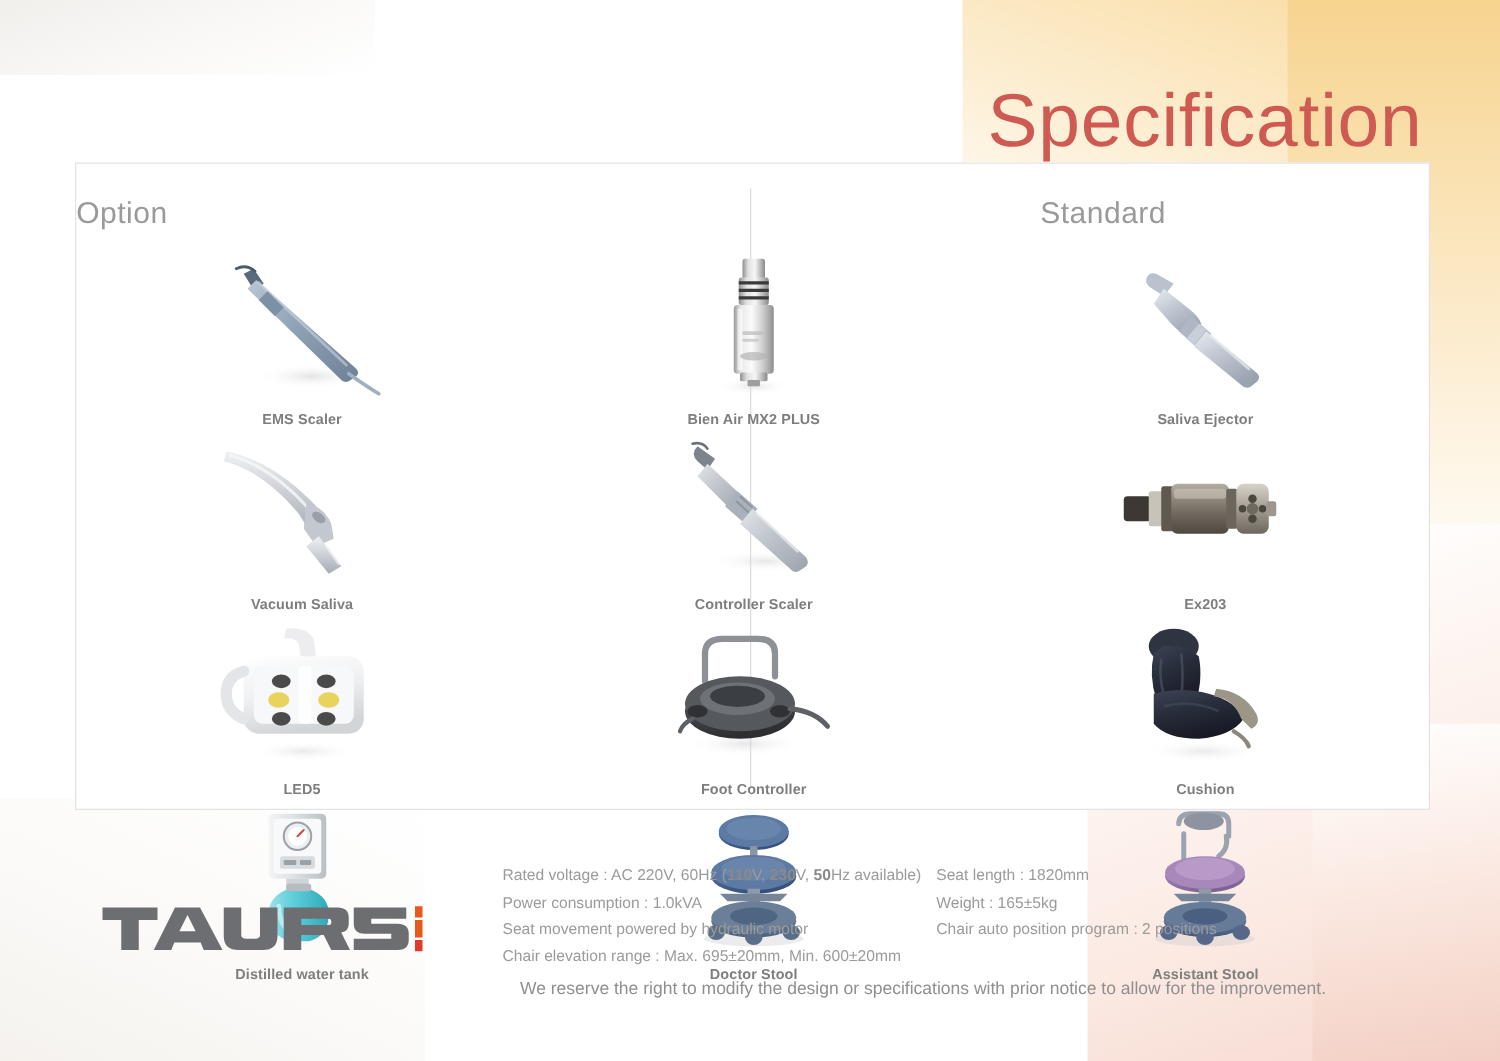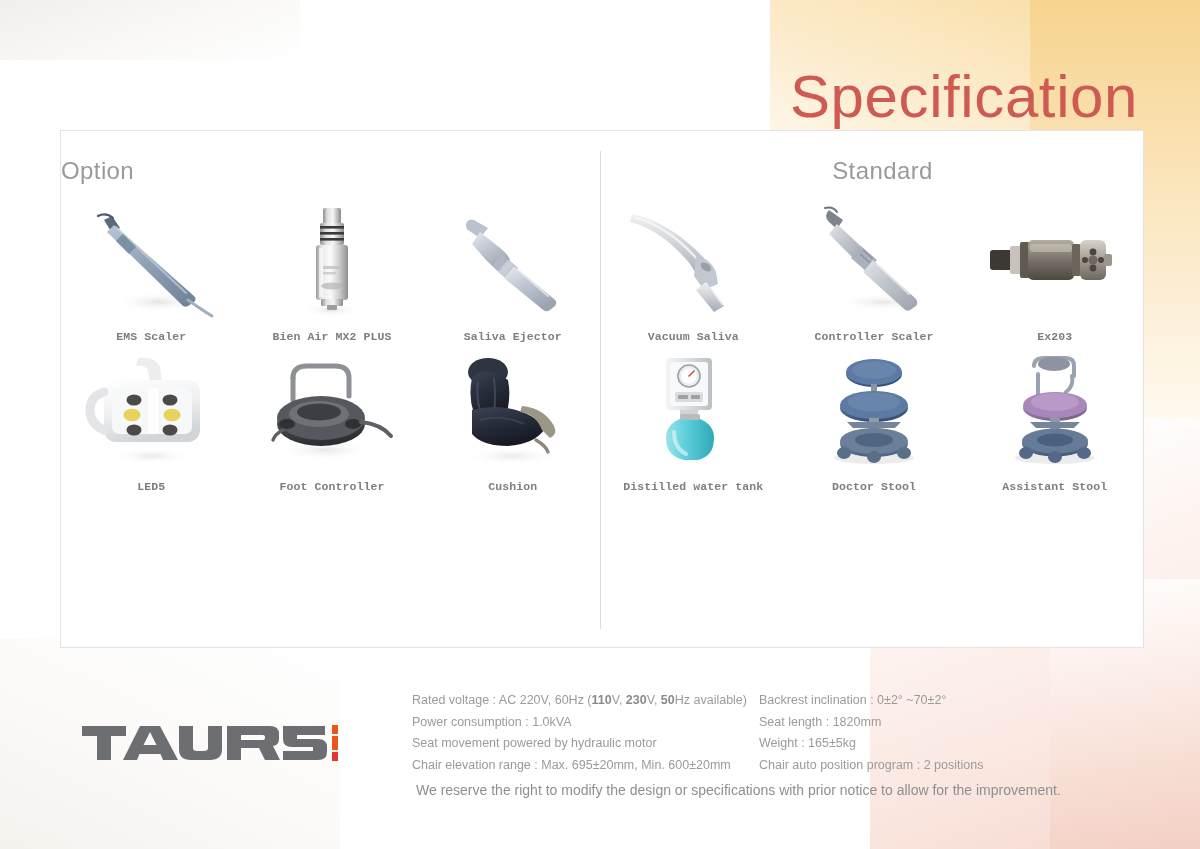--- a/index.html
+++ b/index.html
@@ -60,40 +60,39 @@
   .col-header {
     position: absolute; top: 26px;
     font-size: 24px; font-weight: 300; color: #9a9a9a; letter-spacing: 0.4px;
   }
   .col-header.option   { left: 0; width: 539px; }
   .col-header.standard { left: 539px; width: 545px; text-align: center; padding-left: 20px; }
 
   .grid {
     position: absolute; top: 70px; left: 0; width: 1084px; height: 448px;
     display: grid;
-    grid-template-columns: repeat(6, 1fr);
+    grid-template-columns: repeat(3, 1fr);
     grid-template-rows: repeat(3, 1fr);
-    font-family: Liberation Mono, monospace;
   }
   .cell { position: relative; display: flex; flex-direction: column;
           align-items: center; justify-content: flex-end; padding-bottom: 6px; }
   .thumb { position: relative; width: 150px; height: 118px; margin-bottom: 10px; }
   .cell-label {
     font-size: 11.5px; font-weight: bold; color: #7e7e7e; letter-spacing: 0.1px;
     text-align: center; line-height: 14px;
   }
 
   
   .thumb svg { position: absolute; left: 0; top: 0; width: 150px; height: 118px; }
 
   
   .logo-wrap { position: absolute; left: 80px; top: 722px; width: 270px; height: 46px; }
   .logo-wrap svg { width: 258px; height: 42px; display: block; }
 
-  .spec-cols { position: absolute; left: 412px; top: 690px; width: 620px; }
+  .spec-cols { position: absolute; left: 402px; top: 690px; width: 620px; }
   .spec-row { display: flex; }
   .spec-col-a { width: 347px; }
   .spec-col-b { width: 273px; }
   .spec-line {
     font-size: 12.5px; line-height: 21.5px; color: #9b9b9b; white-space: nowrap;
     font-weight: 400;
   }
   .spec-line b { font-weight: bold; color: #8a8a8a; }
   .disclaimer {
     position: absolute; left: 416px; top: 782px;
@@ -517,21 +516,20 @@
     <div class="spec-row">
       <div class="spec-col-a">
         <div class="spec-line">
           <span>Rated voltage : AC 220V, 60Hz (</span><b>110</b><span>V, </span><b>230</b><span>V, </span><b>50</b><span>Hz available)</span>
         </div>
         <div class="spec-line">Power consumption : 1.0kVA</div>
         <div class="spec-line">Seat movement powered by hydraulic motor</div>
         <div class="spec-line">Chair elevation range : Max. 695±20mm, Min. 600±20mm</div>
       </div>
       <div class="spec-col-b">
-        <div class="spec-line">Backrest inclination : 0±2° ~70±2°</div>
         <div class="spec-line">Seat length : 1820mm</div>
         <div class="spec-line">Weight : 165±5kg</div>
         <div class="spec-line">Chair auto position program : 2 positions</div>
       </div>
     </div>
   </div>
 
   <div class="disclaimer">We reserve the right to modify the design or specifications with prior notice to allow for the improvement.</div>
 
 </div>

